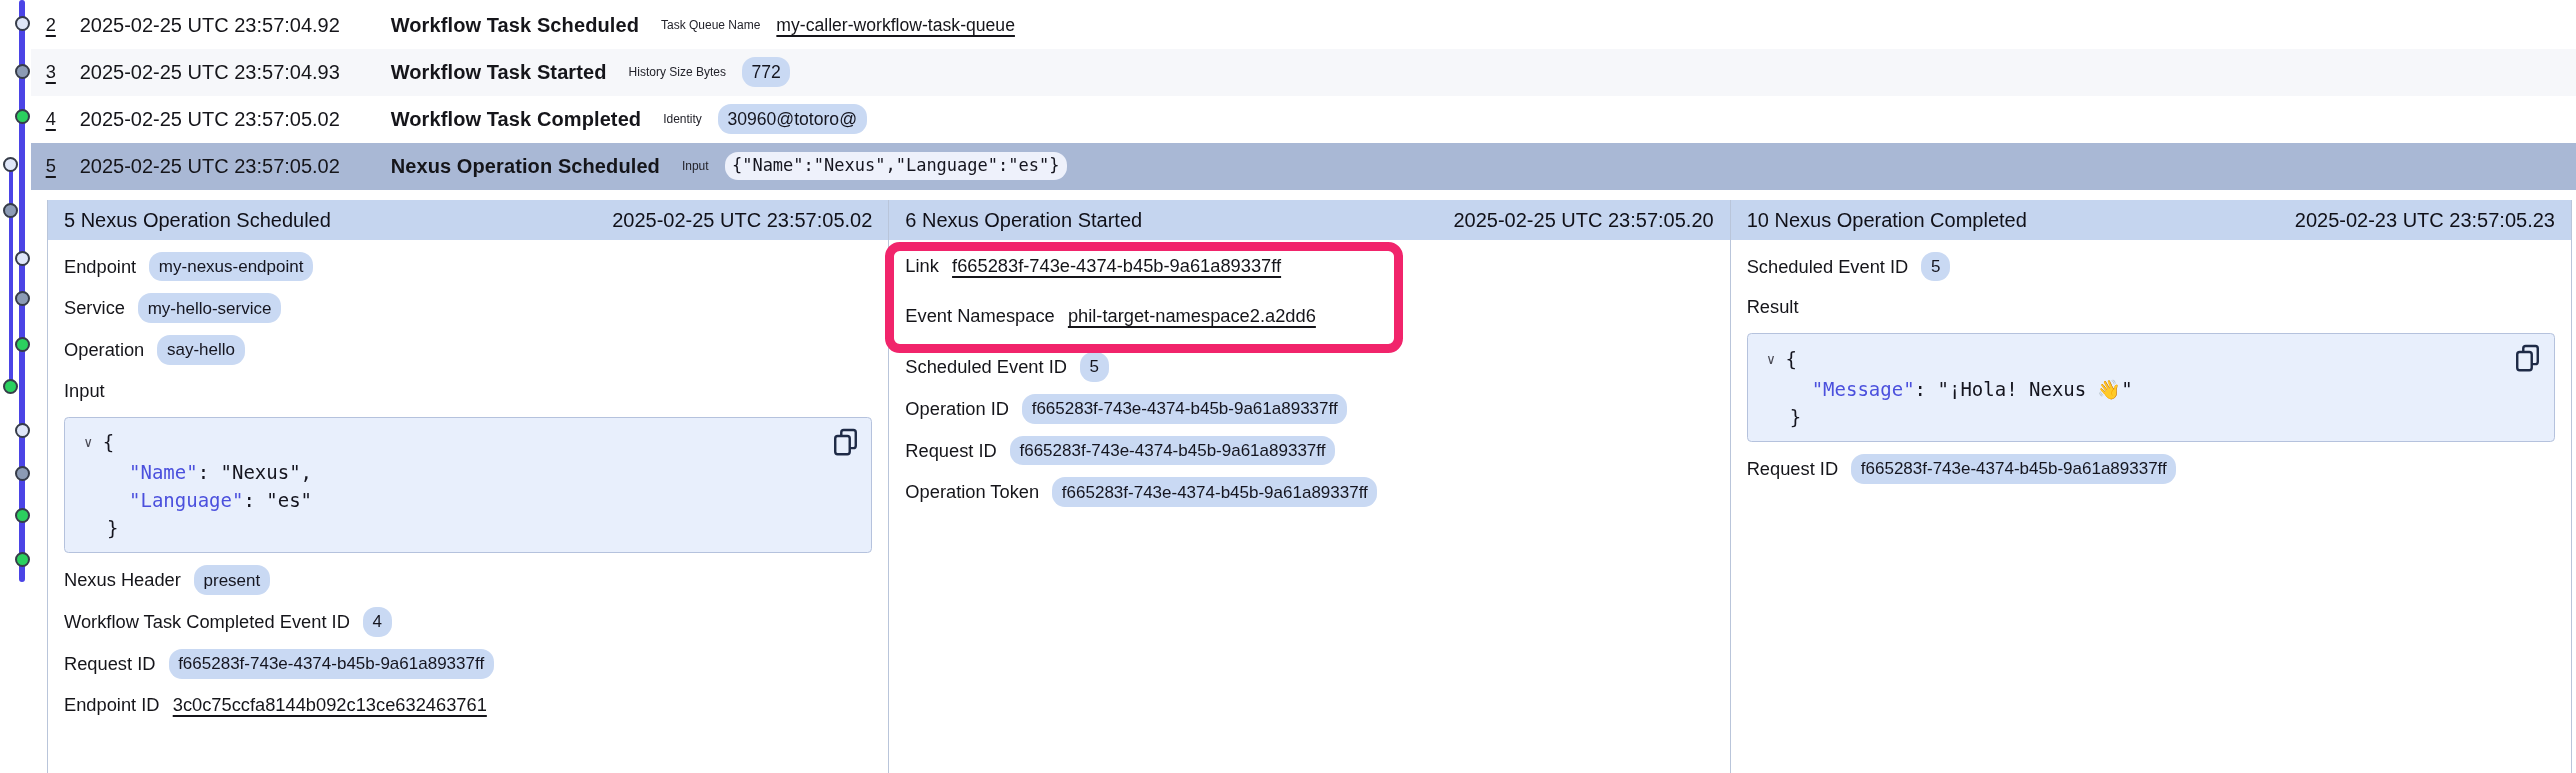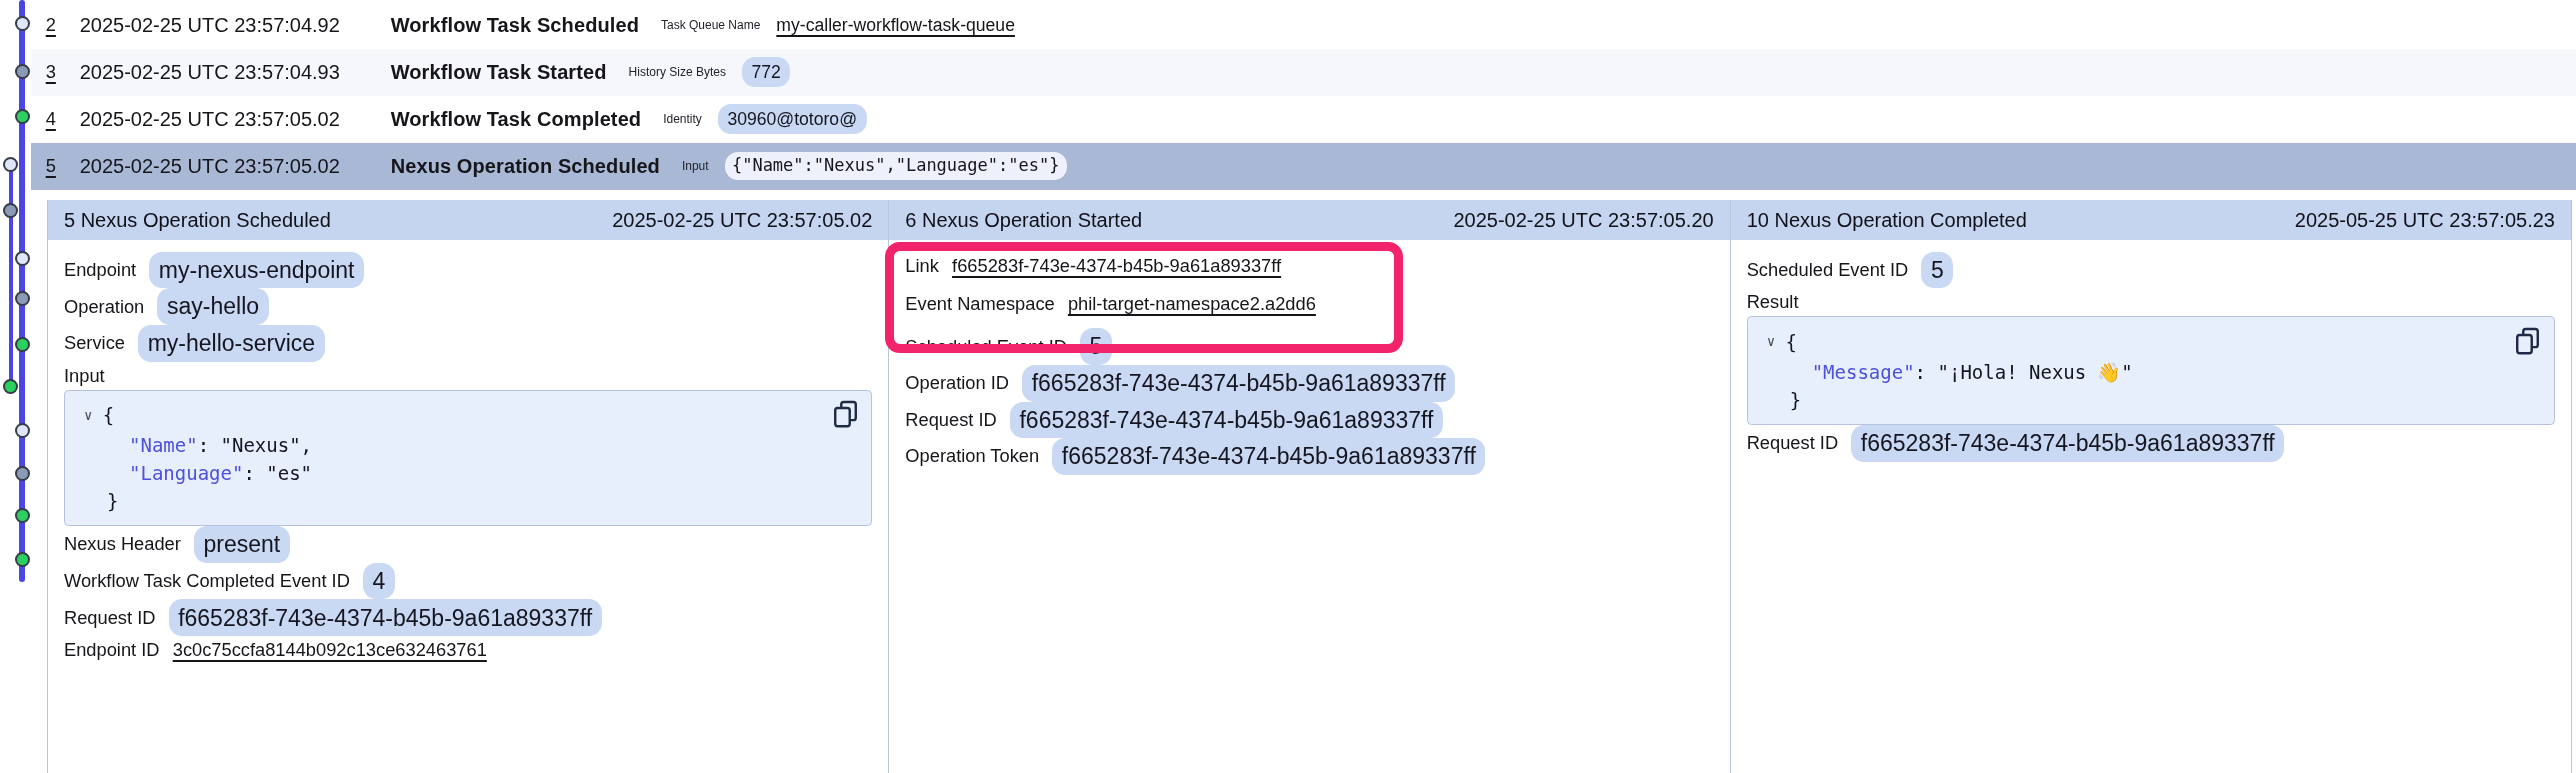--- a/index.html
+++ b/index.html
@@ -41,25 +41,25 @@
           display:flex;background:#fff;box-sizing:border-box;
           border-left:1.5px solid #b9c5da;border-right:1.5px solid #b9c5da;
           border-bottom:2.2px solid #9fb0ca;}
   .panel{flex:1 1 0;display:flex;flex-direction:column;position:relative;min-width:0;}
   .panel + .panel{border-left:1.5px solid #b9c5da;}
   .phead{flex:0 0 40px;height:40px;background:#c5d5ef;display:flex;
          align-items:center;justify-content:space-between;padding:0 16px;
          font-size:20px;color:#101018;}
   .phead .ptitle{white-space:nowrap;}
   .phead .ptime{white-space:nowrap;}
-  .pbody{padding:11.7px 16px;display:flex;flex-direction:column;gap:0;
+  .pbody{padding:11.7px 16px;display:flex;flex-direction:column;gap:12px;
          font-size:18.3px;position:relative;}
   .prow{display:flex;align-items:center;min-height:28px;gap:13.2px;}
   .prow .plabel{white-space:nowrap;}
-  .prow .badge{font-size:23px;}
+  .prow .badge{font-size:17px;}
   .prow a.plink{font-size:18.3px;}
 
   
   .panel2 .prow.gap-extra{margin-top:10.3px;}
 
   
   .codeblock{background:#e8effc;border:1.5px solid #b5c2dd;border-radius:4.4px;
              position:relative;padding:10.3px 19px;
              font-family:"DejaVu Sans Mono",monospace;font-size:19px;
              line-height:28px;color:#15151f;}
@@ -140,26 +140,26 @@
       <div class="phead">
         <span class="ptitle">5 Nexus Operation Scheduled</span>
         <span class="ptime">2025-02-25 UTC 23:57:05.02</span>
       </div>
       <div class="pbody">
         <div class="prow">
           <span class="plabel">Endpoint</span>
           <span class="badge">my-nexus-endpoint</span>
         </div>
         <div class="prow">
+          <span class="plabel">Service</span>
+          <span class="badge">my-hello-service</span>
+        </div>
+        <div class="prow">
           <span class="plabel">Operation</span>
           <span class="badge">say-hello</span>
-        </div>
-        <div class="prow">
-          <span class="plabel">Service</span>
-          <span class="badge">my-hello-service</span>
         </div>
         <div class="prow">
           <span class="plabel">Input</span>
         </div>
         <div class="codeblock">
           <div class="cline"><span class="cchev">∨</span><span>{</span></div>
           <div class="cline indent"><span class="key">"Name"</span><span>: </span><span>"Nexus",</span></div>
           <div class="cline indent"><span class="key">"Language"</span><span>: </span><span>"es"</span></div>
           <div class="cline close"><span>}</span></div>
           <button class="copybtn" title="">
@@ -218,21 +218,21 @@
         <div class="prow">
           <span class="plabel">Operation Token</span>
           <span class="badge">f665283f-743e-4374-b45b-9a61a89337ff</span>
         </div>
       </div>
     </div>
 
     <div class="panel panel3">
       <div class="phead">
         <span class="ptitle">10 Nexus Operation Completed</span>
-        <span class="ptime">2025-05-25 UTC 23:57:05.23</span>
+        <span class="ptime">2025-02-23 UTC 23:57:05.23</span>
       </div>
       <div class="pbody">
         <div class="prow">
           <span class="plabel">Scheduled Event ID</span>
           <span class="badge">5</span>
         </div>
         <div class="prow">
           <span class="plabel">Result</span>
         </div>
         <div class="codeblock">

